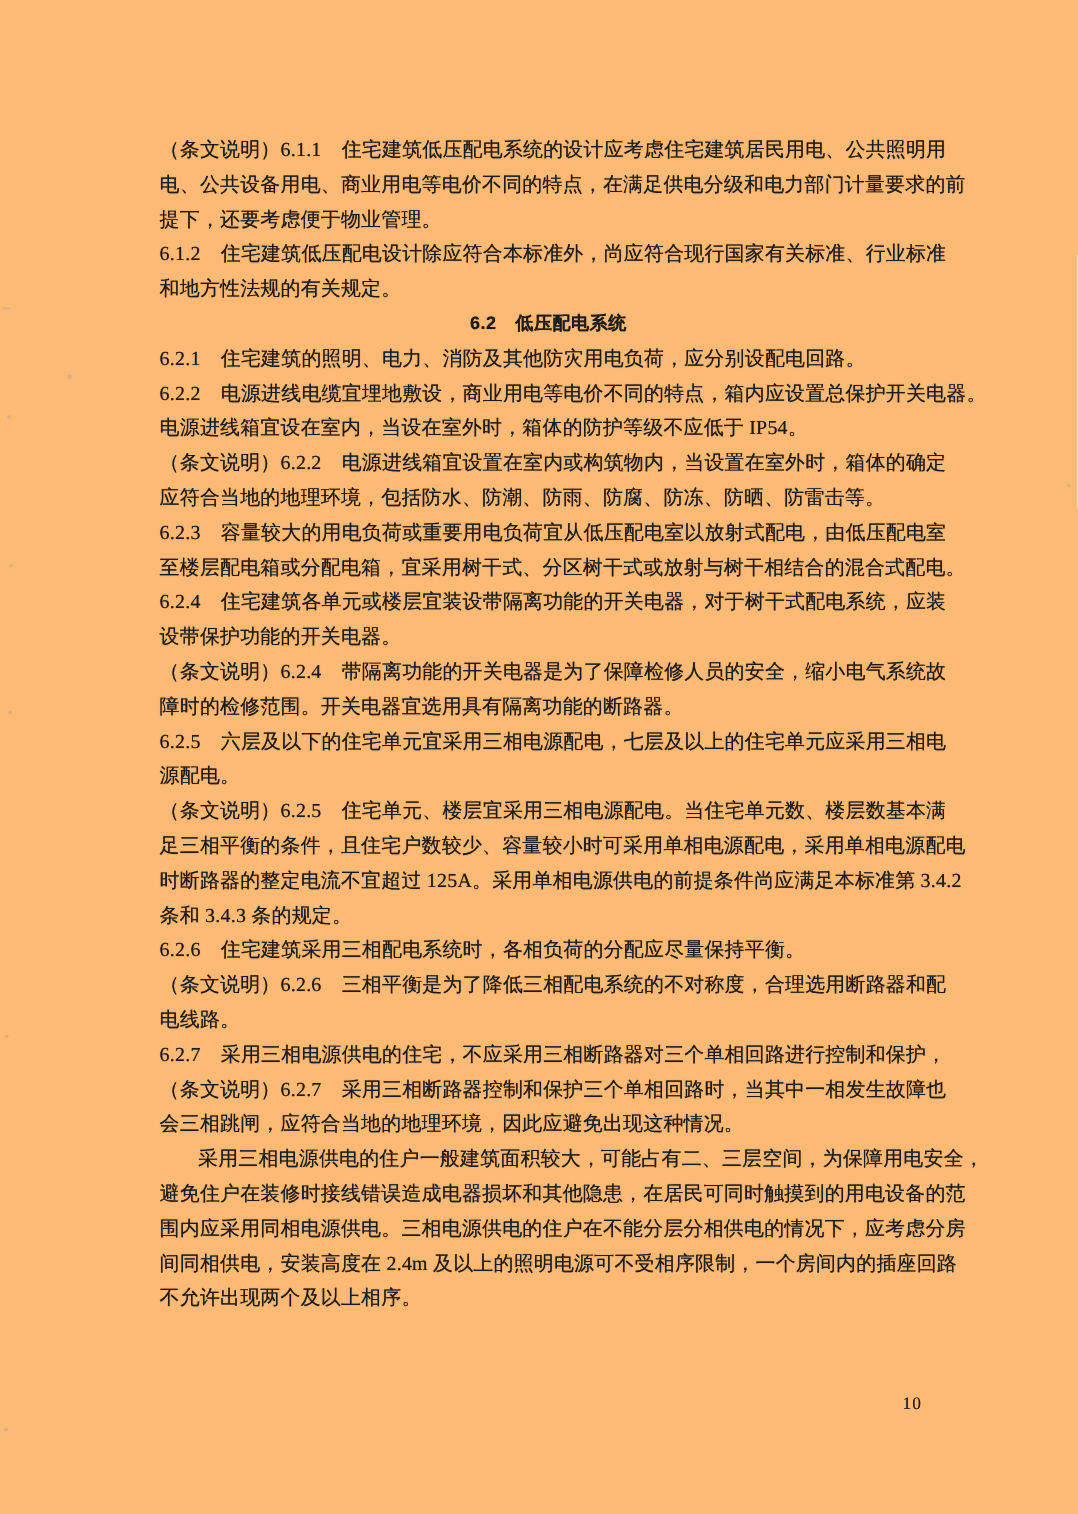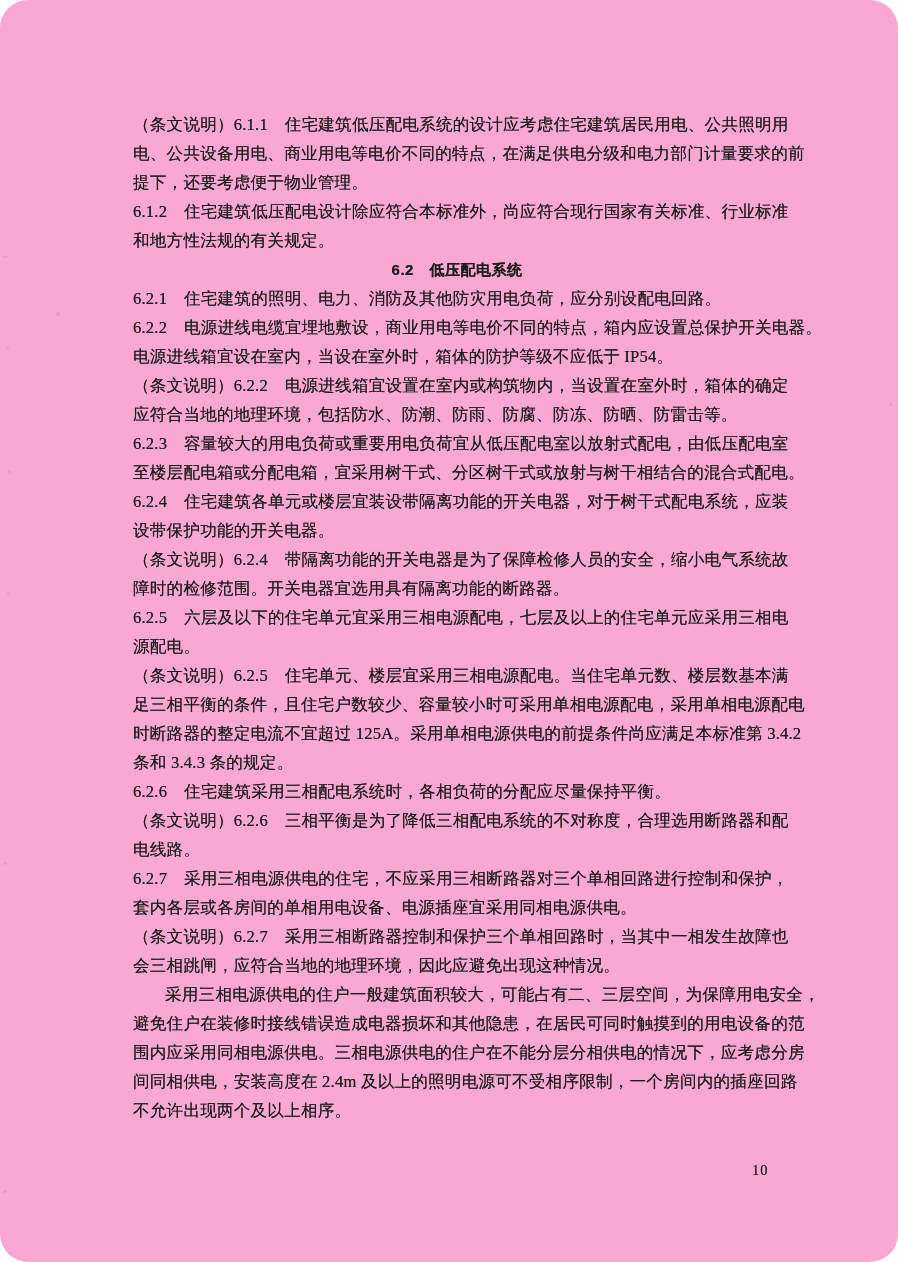--- a/index.html
+++ b/index.html
@@ -2,25 +2,24 @@
 <html><head>
 <meta charset="utf-8">
 <style>
   * { box-sizing: border-box; }
   html, body { margin: 0; padding: 0; background: #ffffff; }
 
   .page {
     position: relative;
     width: 898px;
     height: 1262px;
-    background: #f9a8d4;
+    background: #fdba74;
     overflow: hidden;
     font-family: "Liberation Serif", "DejaVu Serif", serif;
     color: #1c1c1c;
-    border-radius: 28px;
   }
 
   .doc-body {
     position: absolute;
     left: 133px;
     top: 110px;
     width: 648px;
   }
 
   .line {
@@ -98,21 +97,20 @@
       <div class="line normal">6.2.5　六层及以下的住宅单元宜采用三相电源配电，七层及以上的住宅单元应采用三相电</div>
       <div class="line normal">源配电。</div>
       <div class="line normal">（条文说明）6.2.5　住宅单元、楼层宜采用三相电源配电。当住宅单元数、楼层数基本满</div>
       <div class="line normal">足三相平衡的条件，且住宅户数较少、容量较小时可采用单相电源配电，采用单相电源配电</div>
       <div class="line normal">时断路器的整定电流不宜超过 125A。采用单相电源供电的前提条件尚应满足本标准第 3.4.2</div>
       <div class="line normal">条和 3.4.3 条的规定。</div>
       <div class="line normal">6.2.6　住宅建筑采用三相配电系统时，各相负荷的分配应尽量保持平衡。</div>
       <div class="line normal">（条文说明）6.2.6　三相平衡是为了降低三相配电系统的不对称度，合理选用断路器和配</div>
       <div class="line normal">电线路。</div>
       <div class="line normal">6.2.7　采用三相电源供电的住宅，不应采用三相断路器对三个单相回路进行控制和保护，</div>
-      <div class="line normal">套内各层或各房间的单相用电设备、电源插座宜采用同相电源供电。</div>
       <div class="line normal">（条文说明）6.2.7　采用三相断路器控制和保护三个单相回路时，当其中一相发生故障也</div>
       <div class="line normal">会三相跳闸，应符合当地的地理环境，因此应避免出现这种情况。</div>
       <div class="line indent">采用三相电源供电的住户一般建筑面积较大，可能占有二、三层空间，为保障用电安全，</div>
       <div class="line normal">避免住户在装修时接线错误造成电器损坏和其他隐患，在居民可同时触摸到的用电设备的范</div>
       <div class="line normal">围内应采用同相电源供电。三相电源供电的住户在不能分层分相供电的情况下，应考虑分房</div>
       <div class="line normal">间同相供电，安装高度在 2.4m 及以上的照明电源可不受相序限制，一个房间内的插座回路</div>
       <div class="line normal">不允许出现两个及以上相序。</div>
     </div>
 
   <div class="page-number">10</div>

